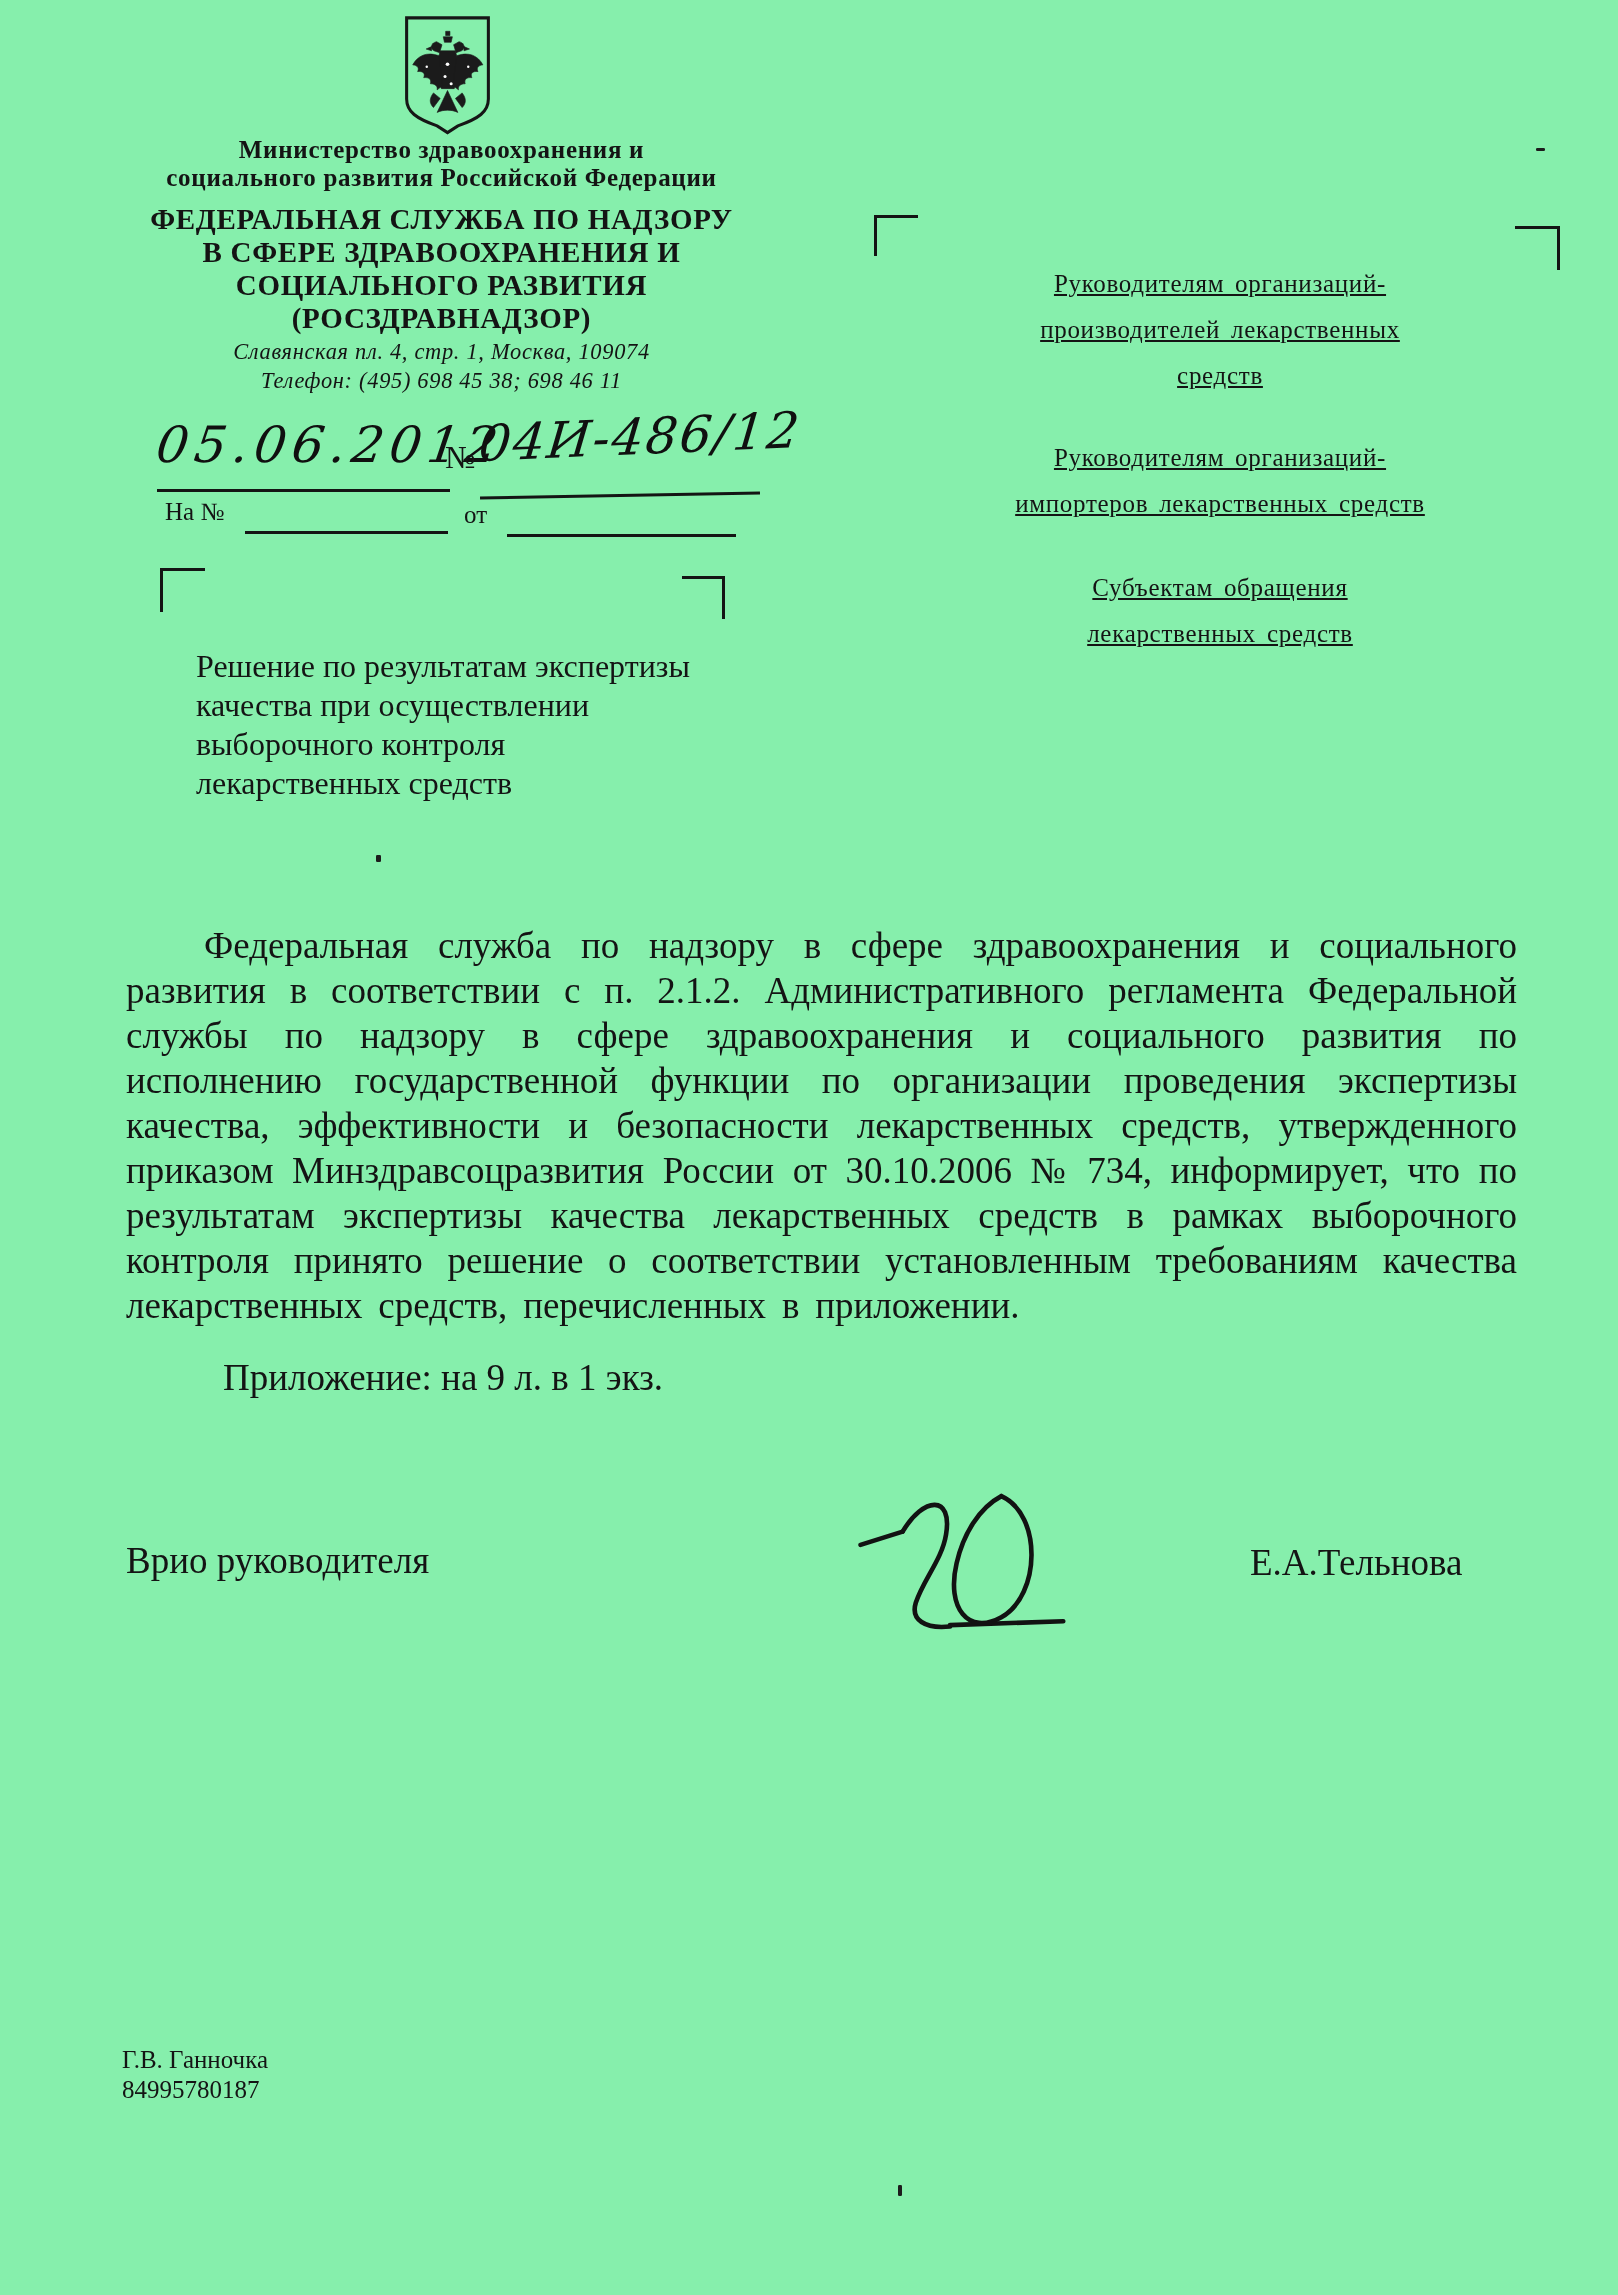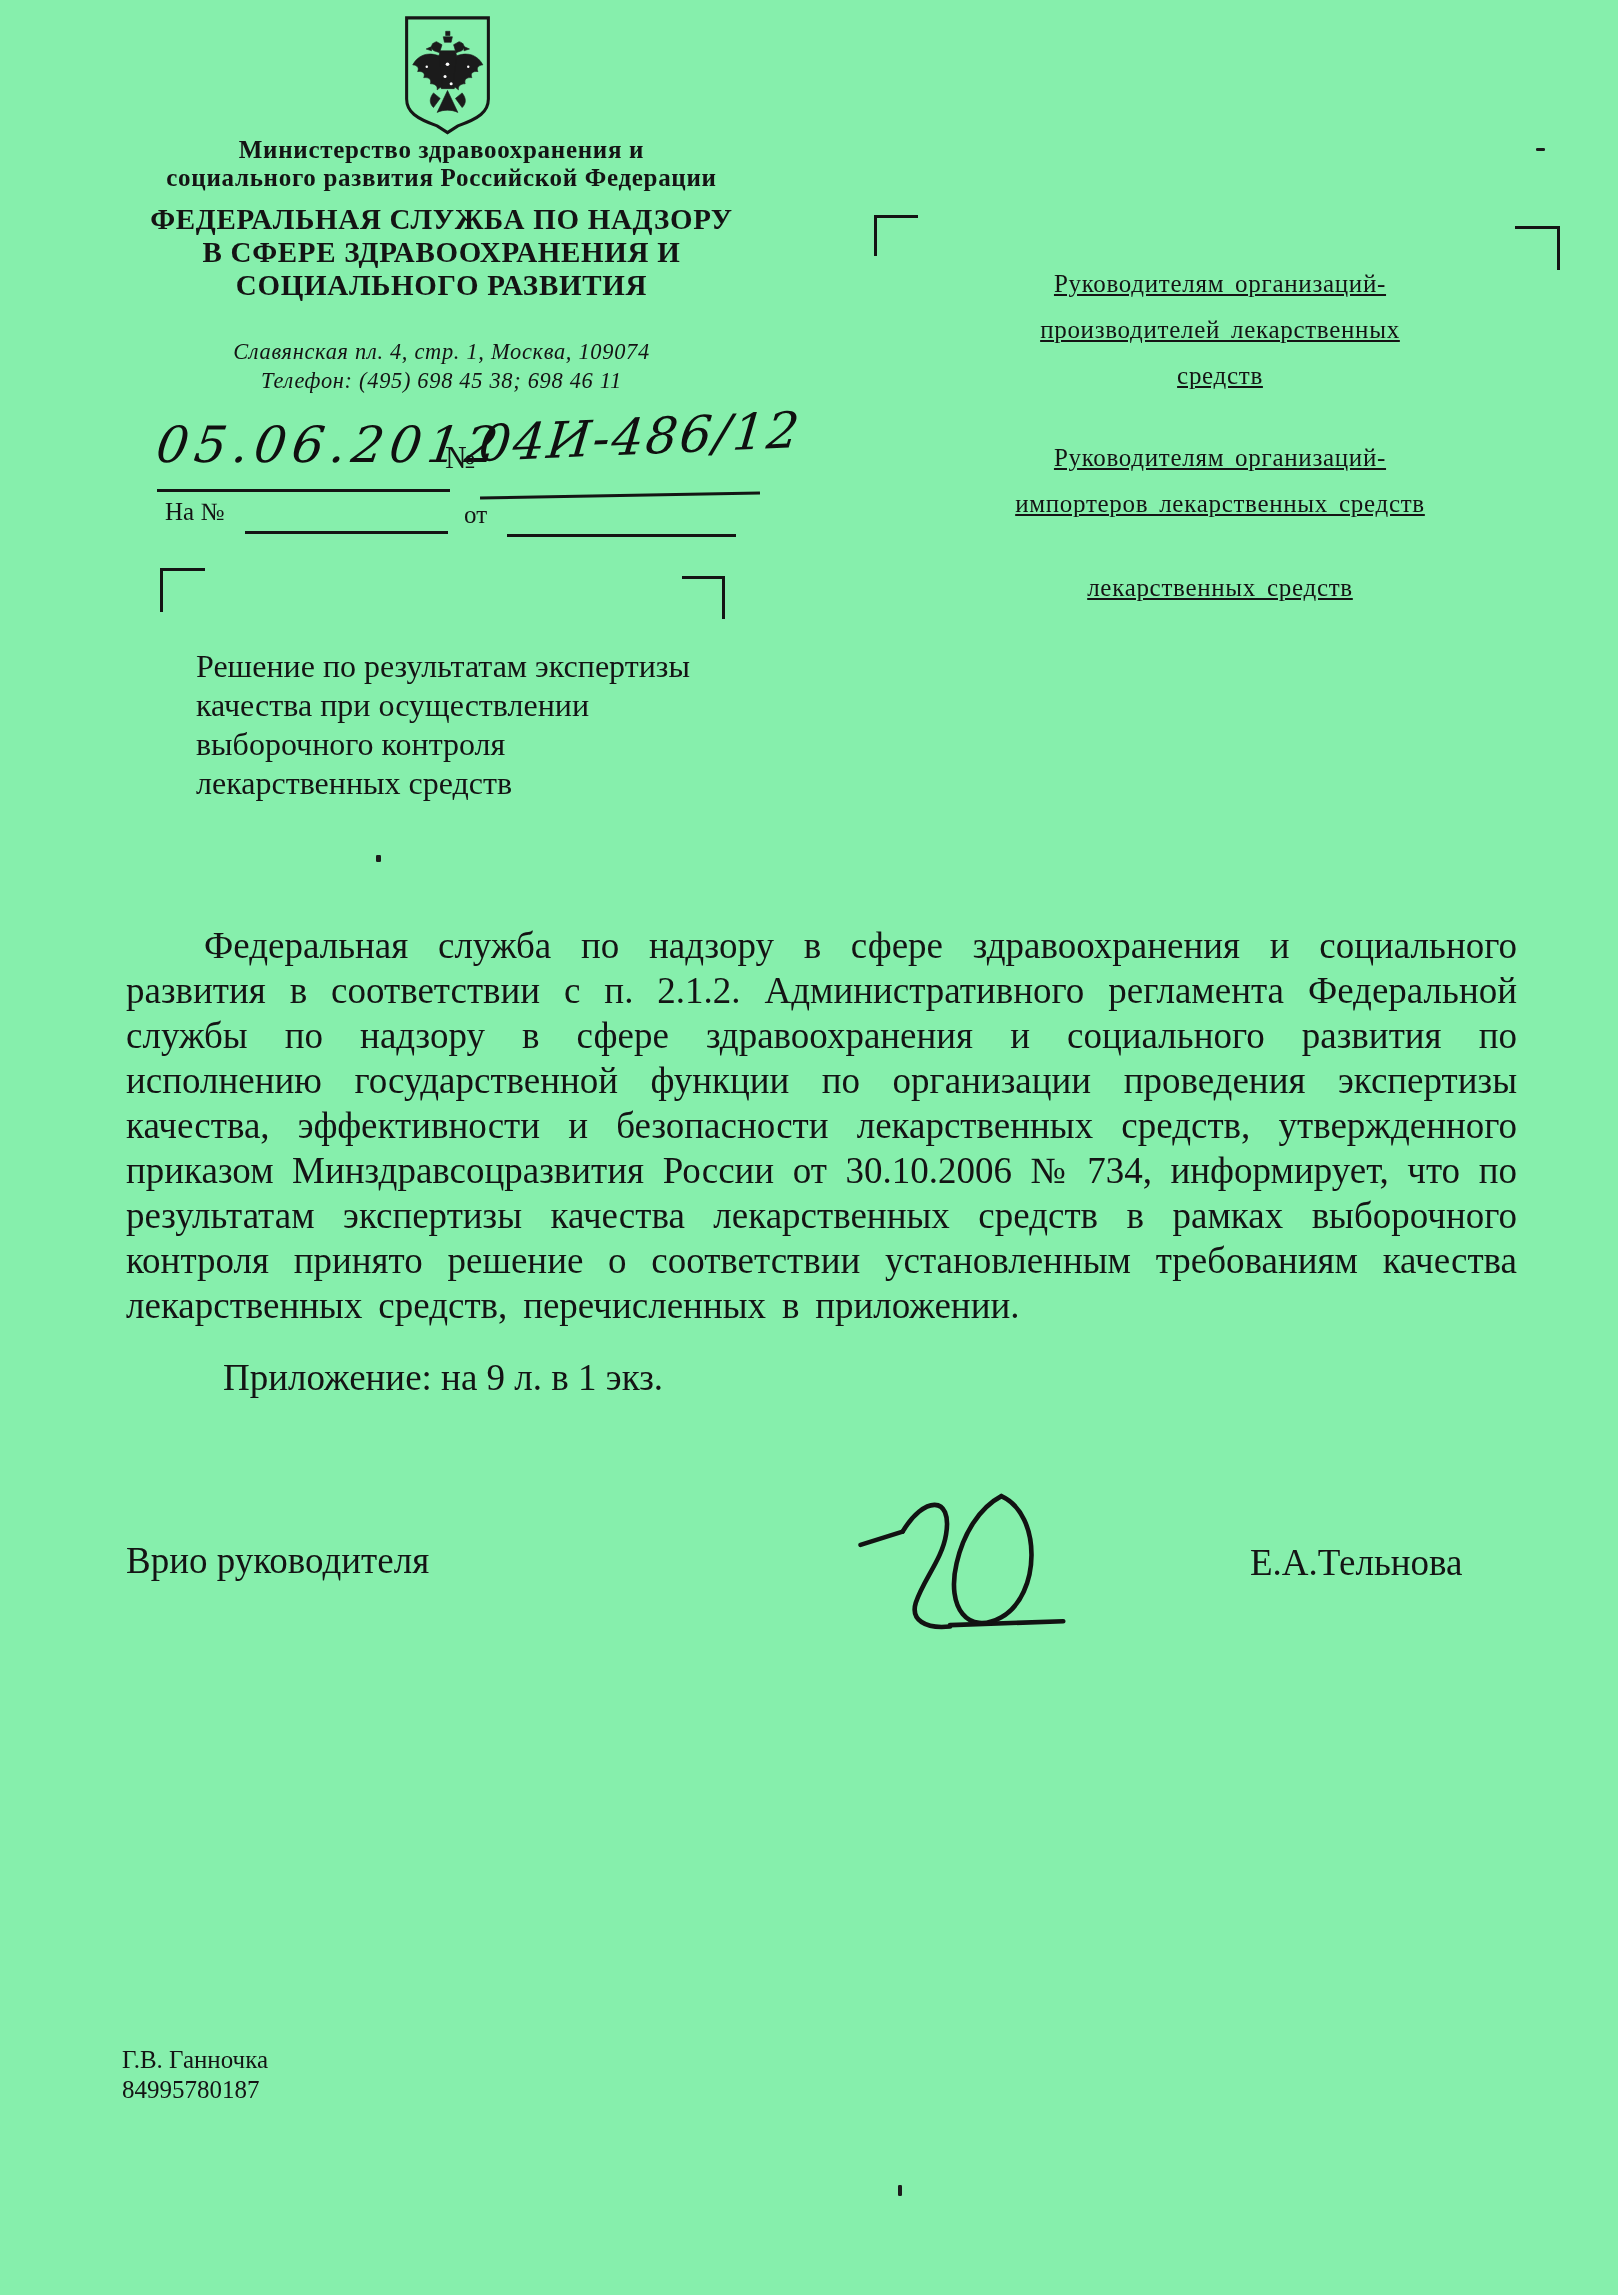--- a/index.html
+++ b/index.html
@@ -77,20 +77,21 @@
 
   <div class="abs center ministry" style="left:109px;top:136px;width:665px">
     <div>Министерство здравоохранения и</div>
     <div>социального развития Российской Федерации</div>
   </div>
 
   <div class="abs center service" style="left:109px;top:203px;width:665px">
     <div>ФЕДЕРАЛЬНАЯ СЛУЖБА ПО НАДЗОРУ</div>
     <div>В СФЕРЕ ЗДРАВООХРАНЕНИЯ И</div>
     <div>СОЦИАЛЬНОГО РАЗВИТИЯ</div>
+    <div>(РОСЗДРАВНАДЗОР)</div>
   </div>
 
   <div class="abs center addr-small" style="left:109px;top:337px;width:665px">
     <div>Славянская пл. 4, стр. 1, Москва, 109074</div>
     <div>Телефон: (495) 698 45 38; 698 46 11</div>
   </div>
 
   <div class="abs hand hand-date" style="left:157px;top:416px">05.06.2012</div>
   <div class="abs" style="left:445px;top:439px;font-size:32px">№</div>
   <div class="abs hand hand-num" style="left:480px;top:408px">04И-486/12</div>
@@ -110,20 +111,21 @@
   <div class="abs addressee" style="left:904px;top:261px;width:632px">
     <div>Руководителям  организаций-</div>
     <div>производителей лекарственных</div>
     <div>средств</div>
   </div>
   <div class="abs addressee" style="left:904px;top:435px;width:632px">
     <div>Руководителям организаций-</div>
     <div>импортеров лекарственных средств</div>
   </div>
   <div class="abs addressee" style="left:904px;top:565px;width:632px">
+    <div>Субъектам  обращения</div>
     <div>лекарственных  средств</div>
   </div>
 
   <div class="abs subject" style="left:196px;top:647px;width:547px">
     <div>Решение по  результатам экспертизы</div>
     <div>качества при осуществлении</div>
     <div>выборочного контроля</div>
     <div>лекарственных средств</div>
   </div>
 

